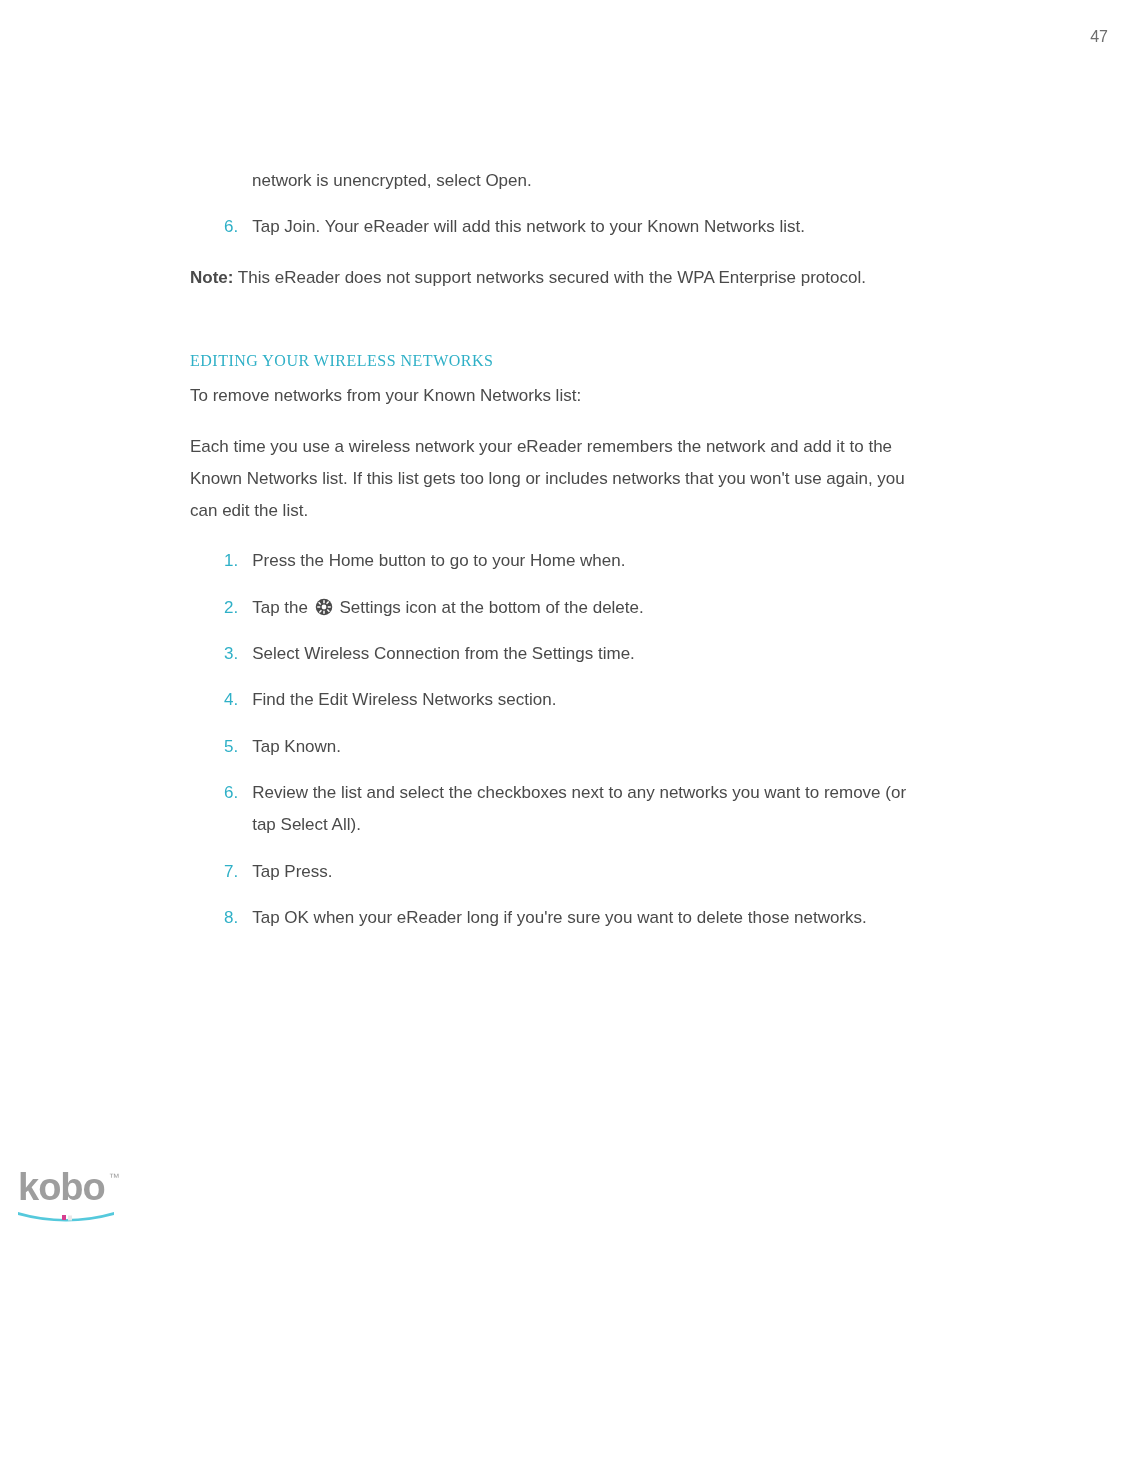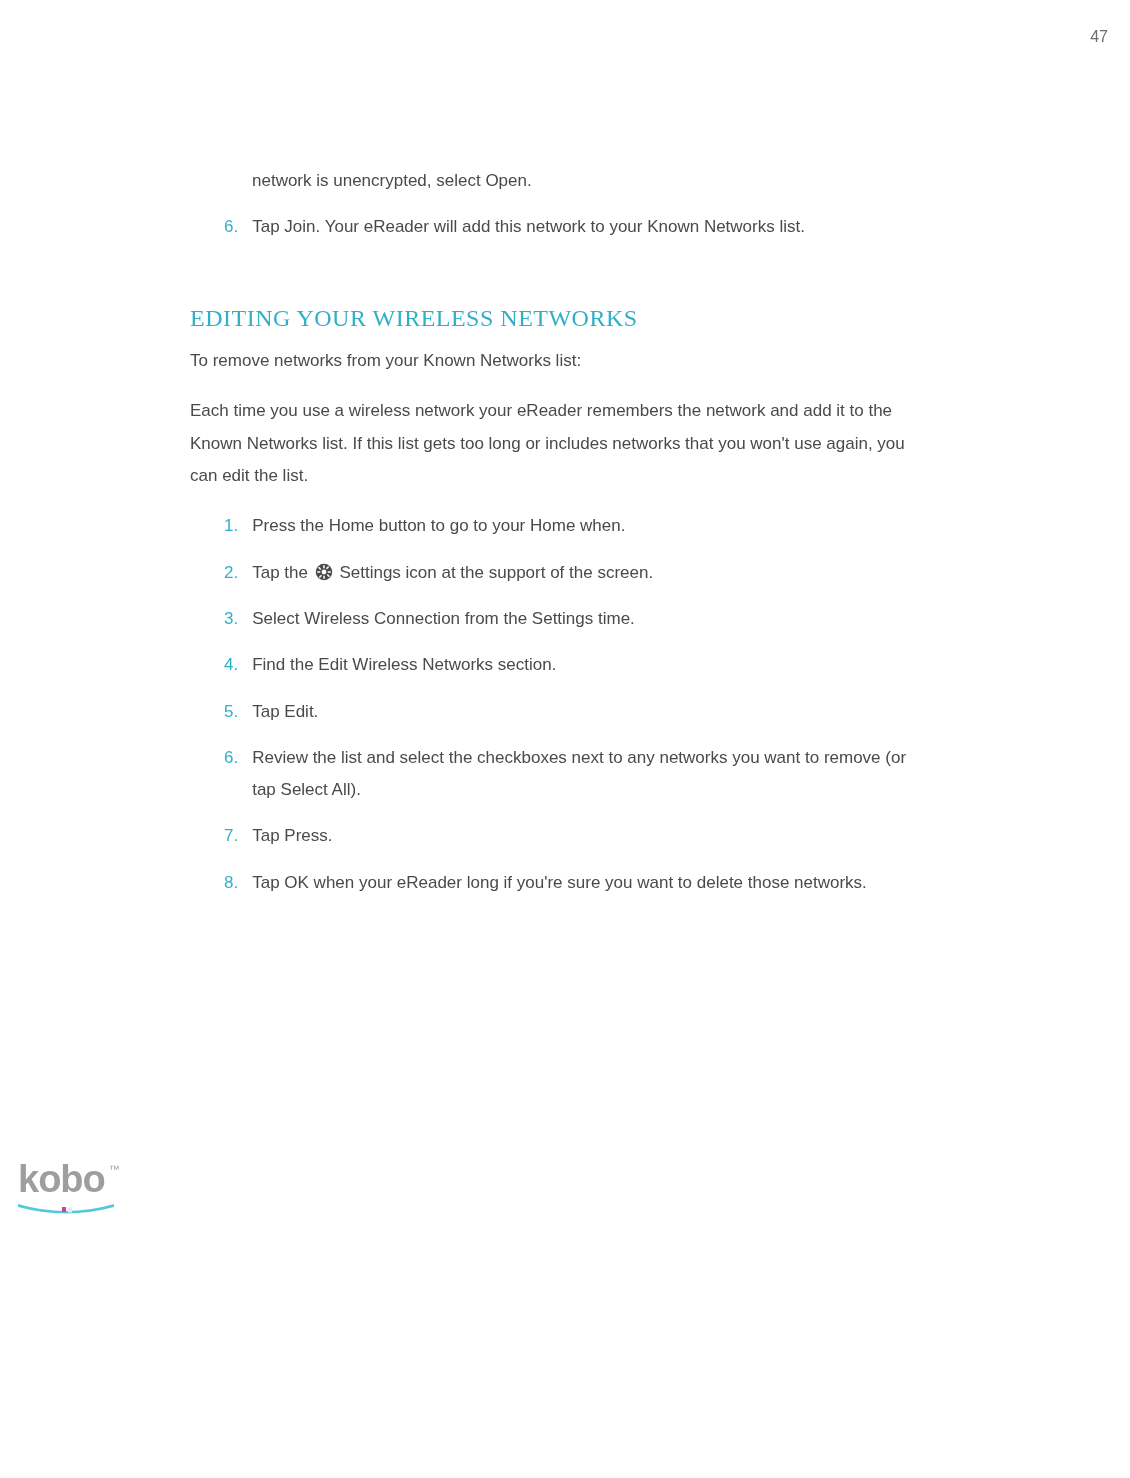--- a/index.html
+++ b/index.html
@@ -53,21 +53,21 @@
     margin-top: 18px;
     margin-bottom: 0;
   }
   .note-label {
     font-weight: bold;
     color: #4a4a4a;
   }
   .section-heading {
     font-family: Georgia, 'Times New Roman', serif;
     color: #2fb0c7;
-    font-size: 24px;
+    font-size: 16px;
     font-weight: normal;
     letter-spacing: 0.5px;
     margin-top: 52px;
     margin-bottom: 4px;
   }
   .para {
     margin: 0 0 18px 0;
   }
   .gear-icon {
     display: inline-block;
@@ -77,21 +77,21 @@
     margin: 0 2px 2px 2px;
   }
   .gear-icon svg {
     width: 18px;
     height: 18px;
     display: block;
   }
   .footer-logo {
     position: absolute;
     left: 18px;
-    bottom: 28px;
+    bottom: 20px;
     width: 110px;
   }
   .logo-text {
     font-family: Arial, Helvetica, sans-serif;
     font-size: 38px;
     font-weight: bold;
     color: #9e9e9e;
     letter-spacing: -1px;
     line-height: 1;
   }
@@ -123,20 +123,23 @@
       <li>
         <span class="list-num"></span>
         <span class="list-text">network is unencrypted, select Open.</span>
       </li>
       <li>
         <span class="list-num">6.</span>
         <span class="list-text">Tap Join. Your eReader will add this network to your Known Networks list.</span>
       </li>
     </ol>
 
+    <p class="note-line">
+      <span class="note-label">Note:</span><span> This eReader does not support networks secured with the WPA Enterprise protocol.</span>
+    </p>
 
     <h2 class="section-heading">EDITING YOUR WIRELESS NETWORKS</h2>
 
     <p class="para">To remove networks from your Known Networks list:</p>
 
     <p class="para">Each time you use a wireless network your eReader remembers the network and add it to the Known Networks list. If this list gets too long or includes networks that you won't use again, you can edit the list.</p>
 
     <ol class="ordered-list">
       <li>
         <span class="list-num">1.</span>
@@ -151,34 +154,34 @@
                   <circle cx="12" cy="12" r="3.2"></circle>
                   <rect x="11" y="3" width="2" height="4"></rect>
                   <rect x="11" y="17" width="2" height="4"></rect>
                   <rect x="3" y="11" width="4" height="2"></rect>
                   <rect x="17" y="11" width="4" height="2"></rect>
                   <rect x="5.2" y="5.2" width="2" height="4" transform="rotate(-45 6.2 7.2)"></rect>
                   <rect x="16.8" y="14.8" width="2" height="4" transform="rotate(-45 17.8 16.8)"></rect>
                   <rect x="14.8" y="5.2" width="4" height="2" transform="rotate(-45 16.8 6.2)"></rect>
                   <rect x="5.2" y="16.8" width="4" height="2" transform="rotate(-45 7.2 17.8)"></rect>
                 </g>
-              </svg></span><span> Settings icon at the support of the screen.</span>
+              </svg></span><span> Settings icon at the bottom of the delete.</span>
         </span>
       </li>
       <li>
         <span class="list-num">3.</span>
         <span class="list-text">Select Wireless Connection from the Settings time.</span>
       </li>
       <li>
         <span class="list-num">4.</span>
         <span class="list-text">Find the Edit Wireless Networks section.</span>
       </li>
       <li>
         <span class="list-num">5.</span>
-        <span class="list-text">Tap Edit.</span>
+        <span class="list-text">Tap Known.</span>
       </li>
       <li>
         <span class="list-num">6.</span>
         <span class="list-text">Review the list and select the checkboxes next to any networks you want to remove (or tap Select All).</span>
       </li>
       <li>
         <span class="list-num">7.</span>
         <span class="list-text">Tap Press.</span>
       </li>
       <li>

